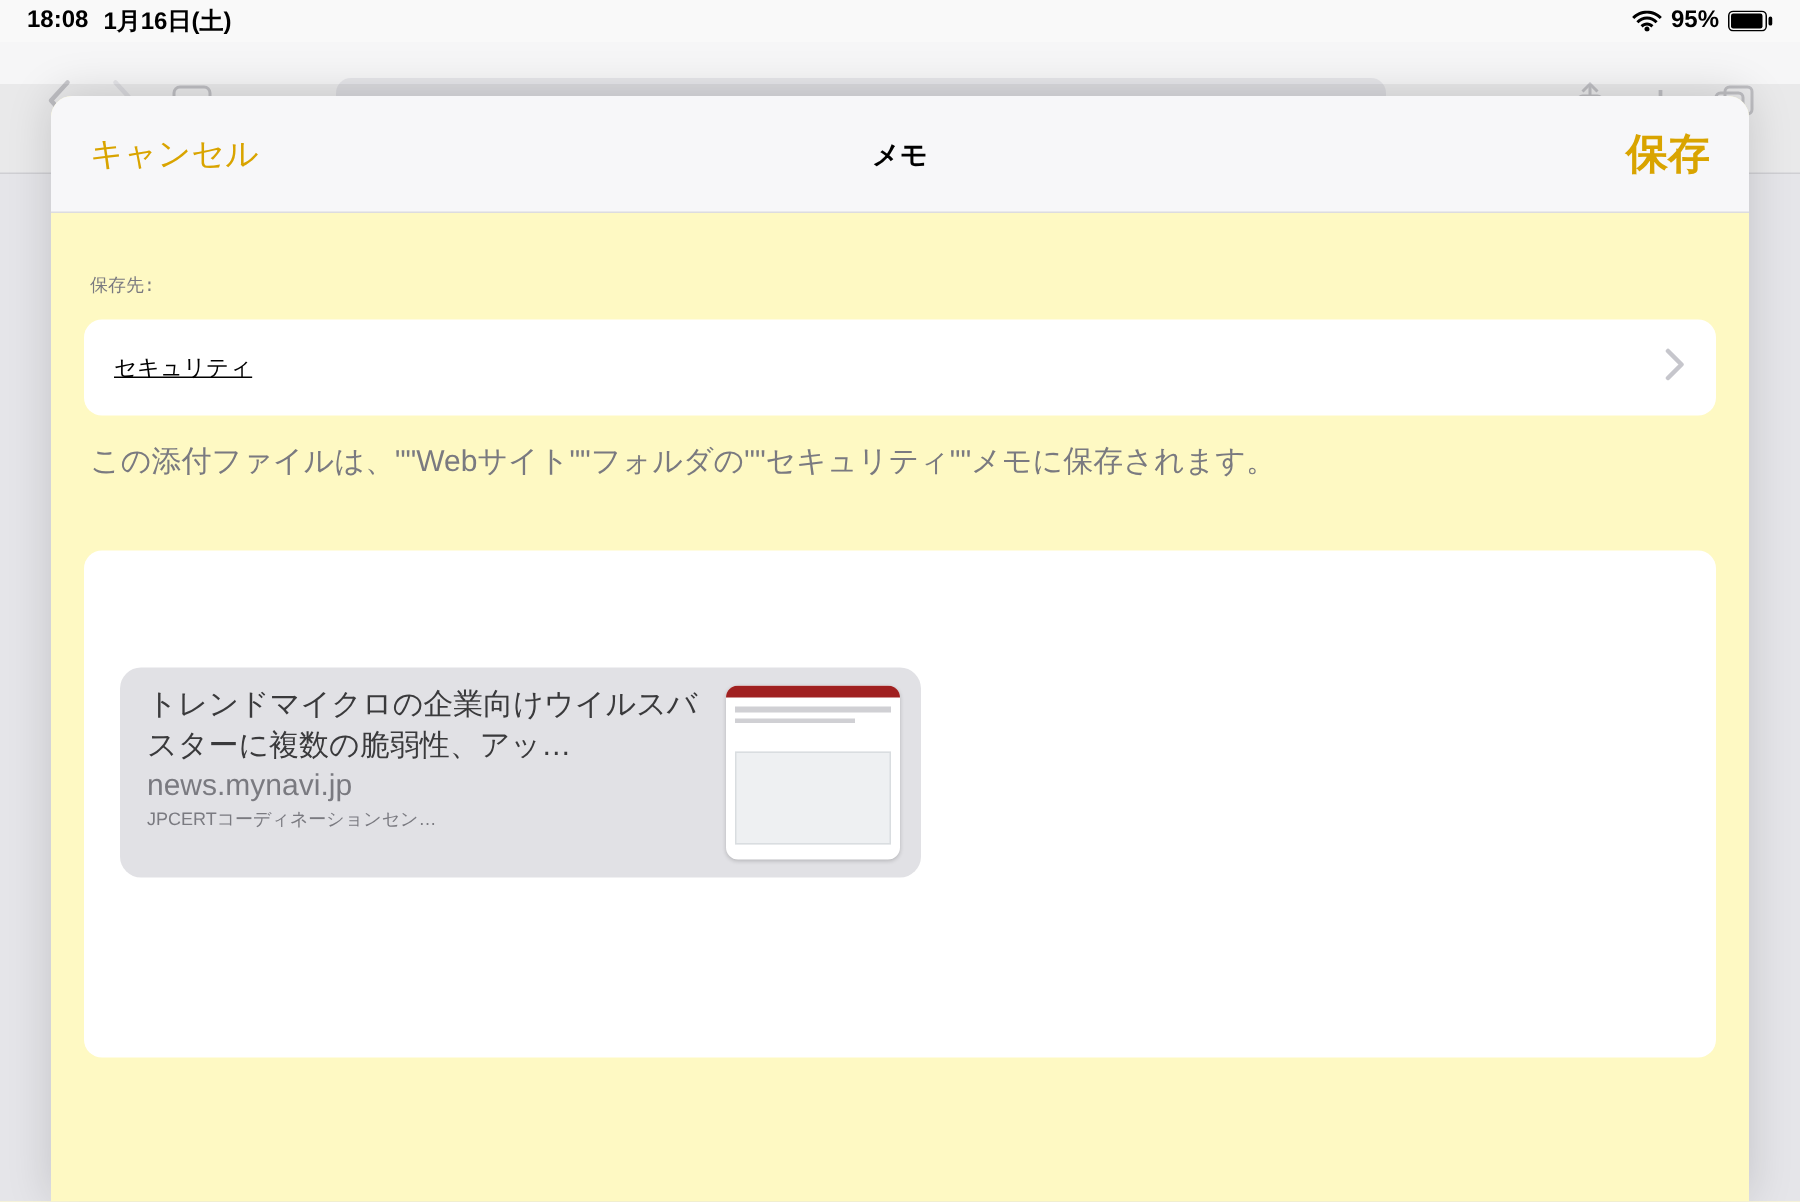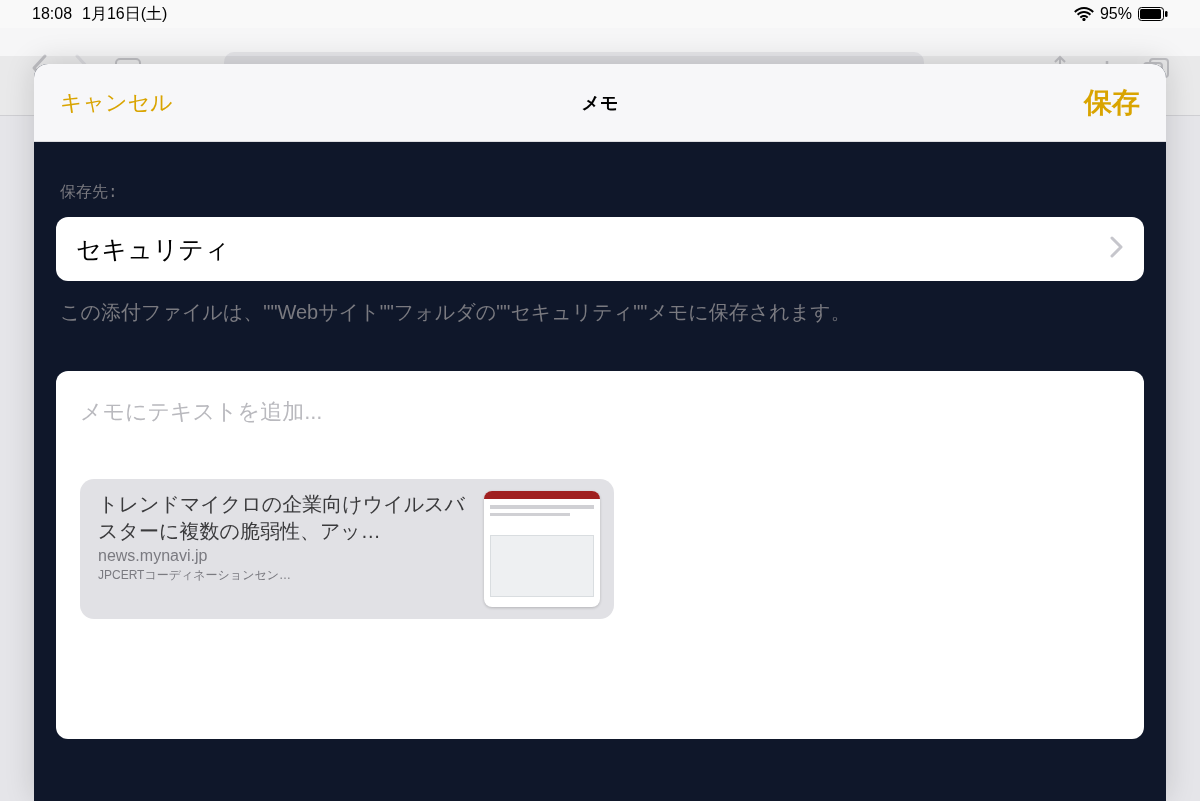--- a/index.html
+++ b/index.html
@@ -3,21 +3,21 @@
 <meta charset="utf-8">
 <style>
   * { box-sizing: border-box; margin: 0; padding: 0; }
   html, body { width: 1200px; height: 801px; overflow: hidden; font-family: -apple-system, "Hiragino Sans", sans-serif; }
   body { background: #f2f2f6; position: relative; }
 
   
   .status-bar {
     position: absolute; top: 0; left: 0; right: 0; height: 28px;
     display: flex; align-items: center; justify-content: space-between;
-    padding: 0 32px; font-size: 16px; font-weight: 400; color: #000;
+    padding: 0 18px; font-size: 16px; font-weight: 700; color: #000;
     background: #f9f9f9;
   }
   .status-left { display: flex; gap: 10px; align-items: center; }
   .status-right { display: flex; gap: 6px; align-items: center; }
   .wifi-icon svg, .battery-icon svg { display: block; }
 
   
   .safari-bar {
     position: absolute; top: 28px; left: 0; right: 0; height: 88px;
     background: #f7f7f8; border-bottom: 1px solid #d6d6da;
@@ -32,60 +32,60 @@
   .safari-spacer { flex: 1; }
   .safari-icon { color: #bfbfc4; }
 
   
   .sheet-backdrop {
     position: absolute; top: 56px; left: 0; right: 0; bottom: 0;
     background: rgba(0,0,0,0.05);
   }
   .sheet {
     position: absolute; top: 64px; left: 34px; right: 34px; bottom: 0;
-    background: #0f172a; border-radius: 14px 14px 0 0;
+    background: #fef9c3; border-radius: 14px 14px 0 0;
     box-shadow: 0 -2px 30px rgba(0,0,0,0.15);
     overflow: hidden;
   }
   .sheet-header {
     height: 78px; background: #f7f7f9; border-bottom: 1px solid #dcdce0;
     display: flex; align-items: center; justify-content: space-between;
     padding: 0 26px;
   }
   .sheet-header .cancel { color: #d9a400; font-size: 22px; font-weight: 400; }
   .sheet-header .title { color: #000; font-size: 18px; font-weight: 600; position:absolute; left:50%; transform:translateX(-50%);}
   .sheet-header .save { color: #d9a400; font-size: 28px; font-weight: 600; }
 
   .sheet-body { padding: 22px 22px 0 22px; }
 
-  .section-label { color: #7a7a80; font-size: 16px; padding: 18px 0 14px 4px; font-family: Liberation Mono, monospace; }
+  .section-label { color: #7a7a80; font-size: 12px; padding: 18px 0 14px 4px; font-family: Liberation Mono, monospace; }
 
   .dest-row {
     background: #fff; border-radius: 12px; height: 64px;
     display: flex; align-items: center; justify-content: space-between;
     padding: 0 20px;
   }
-  .dest-row .dest-text { font-size: 25px; color: #000; }
+  .dest-row .dest-text { font-size: 15px; color: #000; text-decoration: underline; }
   .chevron { color: #c6c6cc; }
 
   .explain { color: #7a7a80; font-size: 20px; padding: 16px 4px 0 4px; line-height: 1.5; }
 
   .note-card {
     margin-top: 44px; background: #fff; border-radius: 12px;
     padding: 26px 24px 120px 24px;
   }
   .note-placeholder { color: #b9b9be; font-size: 22px; }
 
   .link-chip {
     margin-top: 52px; width: 534px; background: #e1e1e5; border-radius: 14px;
     display: flex; align-items: stretch; padding: 12px 14px 12px 18px; gap: 16px;
   }
   .link-texts { flex: 1; display: flex; flex-direction: column; gap: 2px; overflow: hidden;}
   .link-title { color: #3a3a3c; font-size: 20px; line-height: 1.35; display:-webkit-box; -webkit-line-clamp:2; -webkit-box-orient:vertical; overflow:hidden;}
-  .link-domain { color: #7a7a80; font-size: 16px; }
+  .link-domain { color: #7a7a80; font-size: 20px; }
   .link-desc { color: #7a7a80; font-size: 12px; white-space: nowrap; overflow: hidden; text-overflow: ellipsis;}
   .link-thumb {
     width: 116px; height: 116px; background: #fff; border-radius: 8px;
     box-shadow: 0 1px 3px rgba(0,0,0,0.2); flex-shrink: 0; position: relative; overflow: hidden;
   }
   .link-thumb::before{
     content:""; position:absolute; top:0;left:0;right:0;height:8px;background:#a02020;
   }
   .link-thumb .tl{position:absolute; top:14px; left:6px; right:6px; height:4px; background:#d0d0d4;}
   .link-thumb .tl2{position:absolute; top:22px; left:6px; right:30px; height:3px; background:#d0d0d4;}
@@ -172,21 +172,20 @@
       <span class="chevron">
         <svg width="14" height="22" viewBox="0 0 14 22">
             <polyline points="2,2 11,11 2,20" fill="none" stroke="#c6c6cc" stroke-width="3" stroke-linecap="round" stroke-linejoin="round"></polyline>
           </svg>
       </span>
     </div>
 
     <div class="explain">この添付ファイルは、""Webサイト""フォルダの""セキュリティ""メモに保存されます。</div>
 
     <div class="note-card">
-      <div class="note-placeholder">メモにテキストを追加...</div>
 
       <div class="link-chip">
         <div class="link-texts">
           <div class="link-title">トレンドマイクロの企業向けウイルスバスターに複数の脆弱性、アッ…</div>
           <div class="link-domain">news.mynavi.jp</div>
           <div class="link-desc">JPCERTコーディネーションセン…</div>
         </div>
         <div class="link-thumb">
           <div class="tl"></div>
             <div class="tl2"></div>

